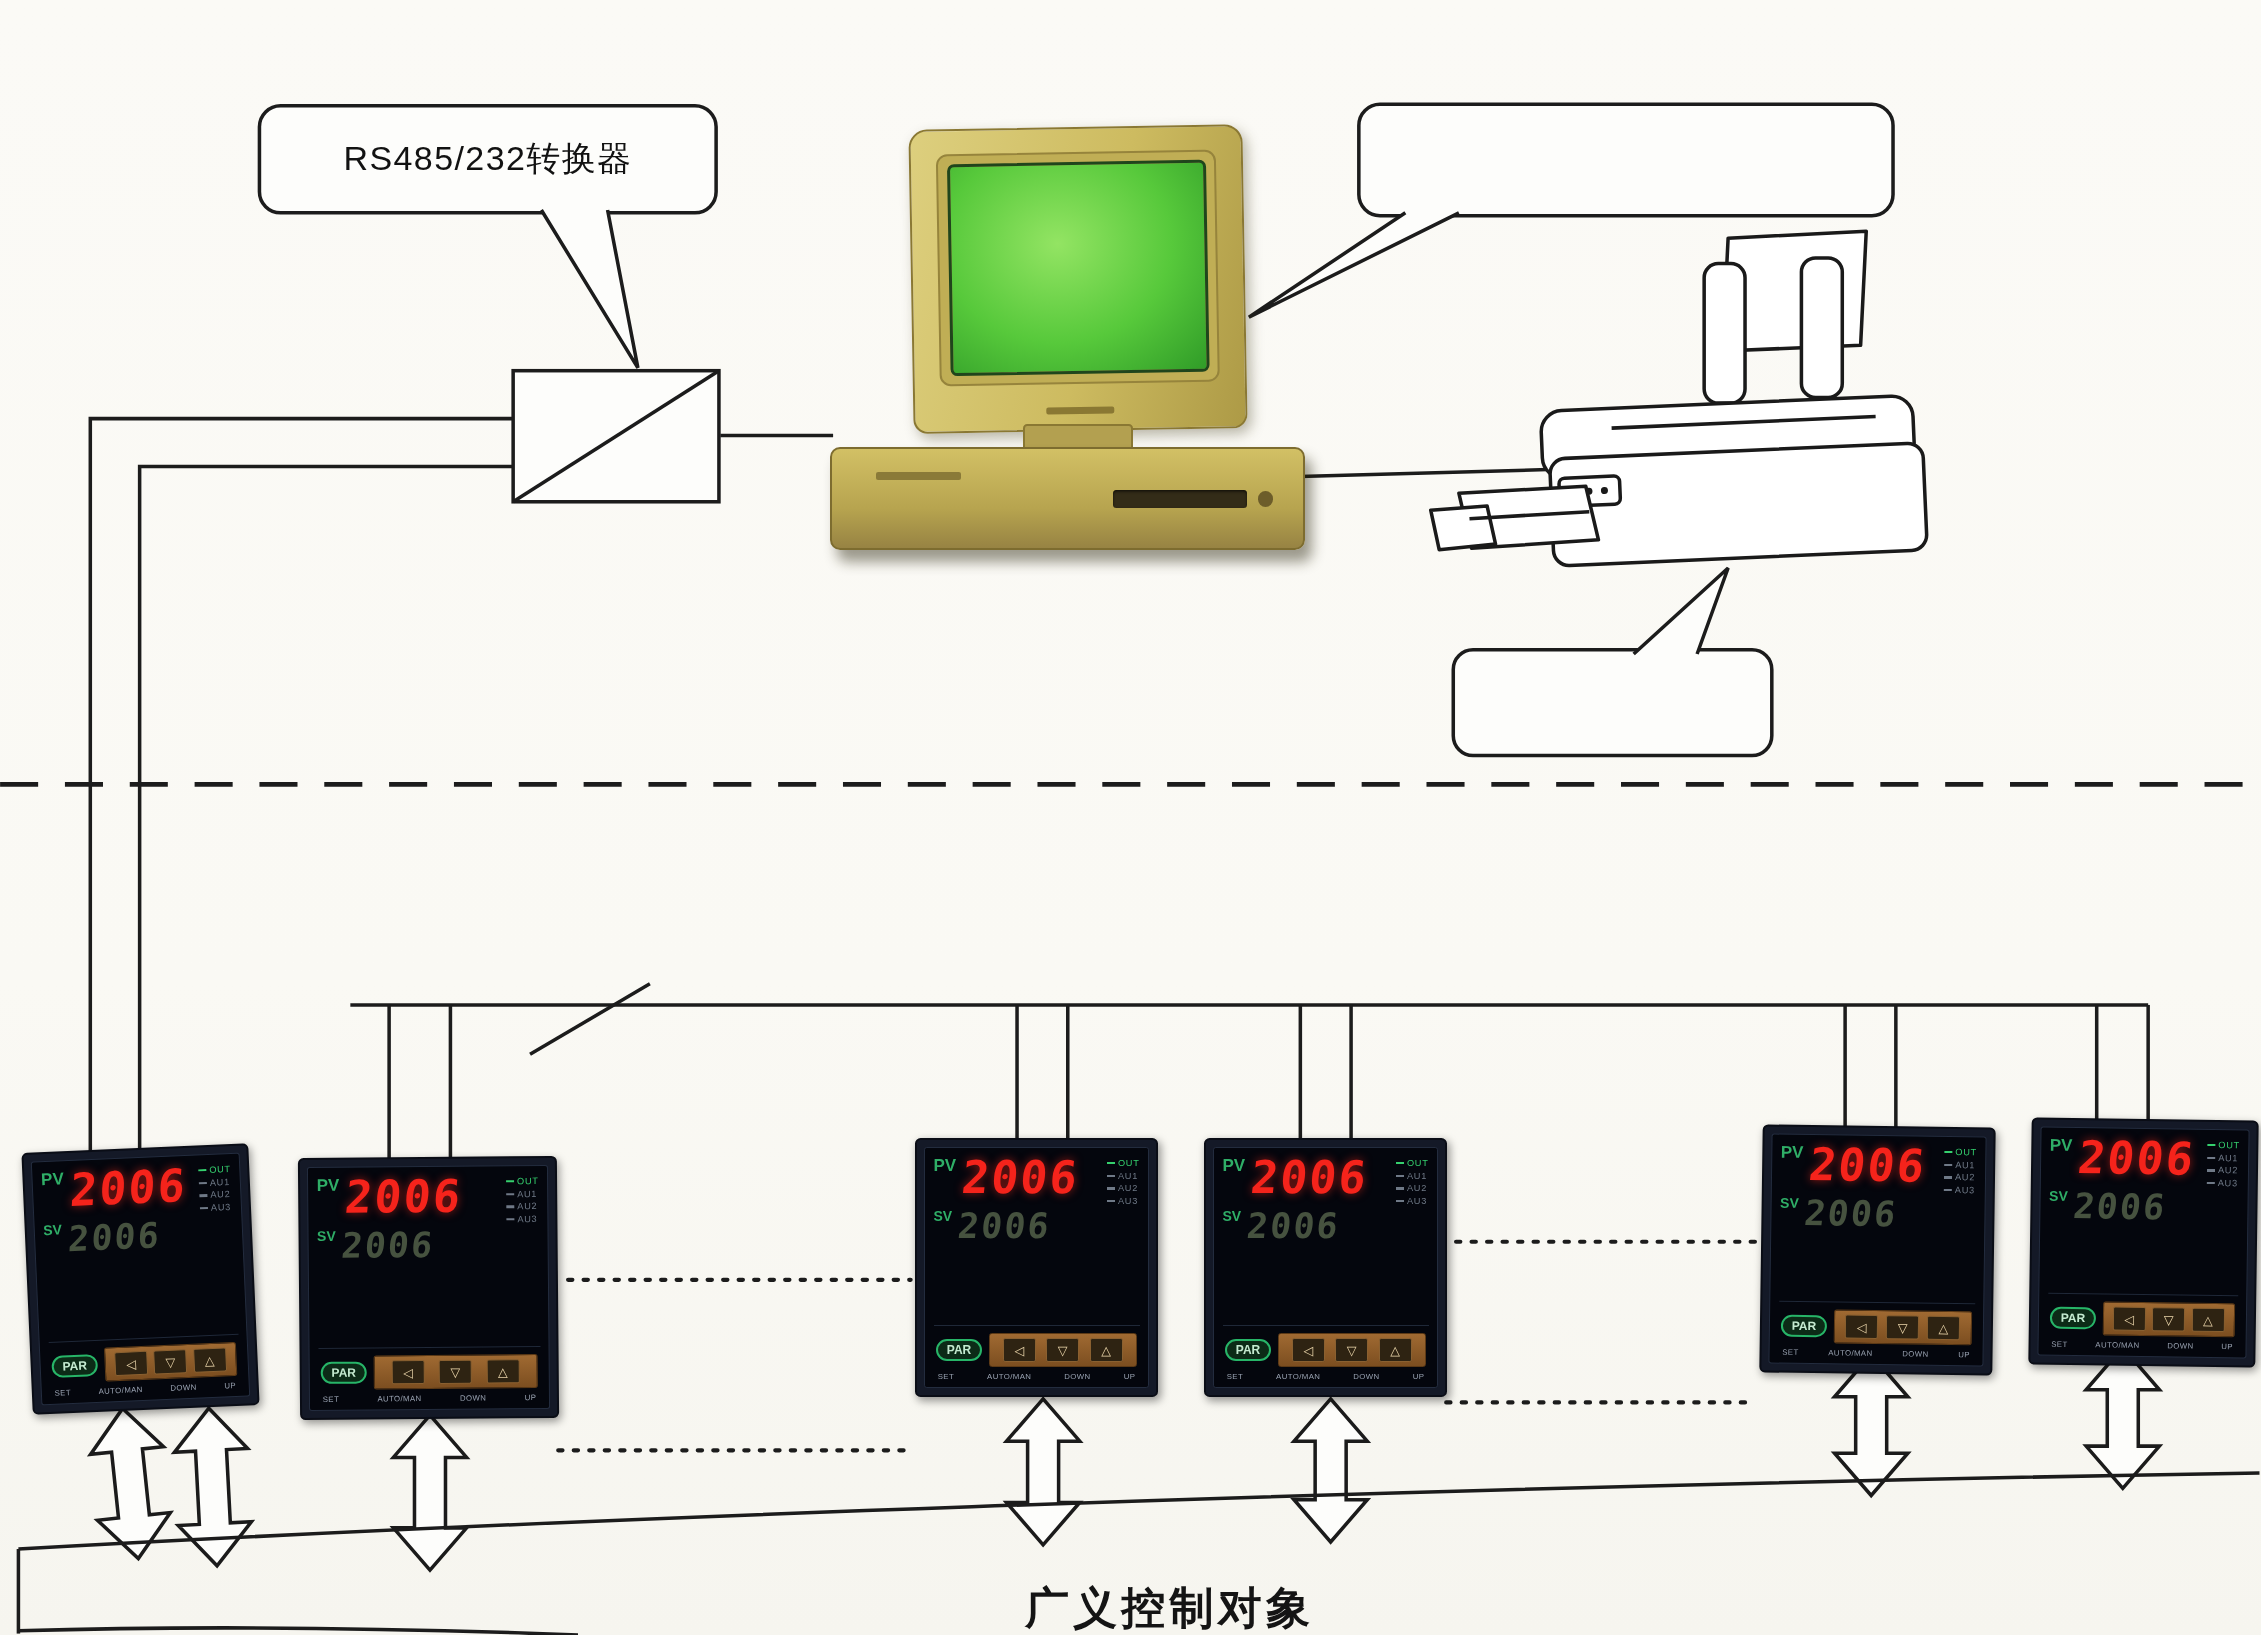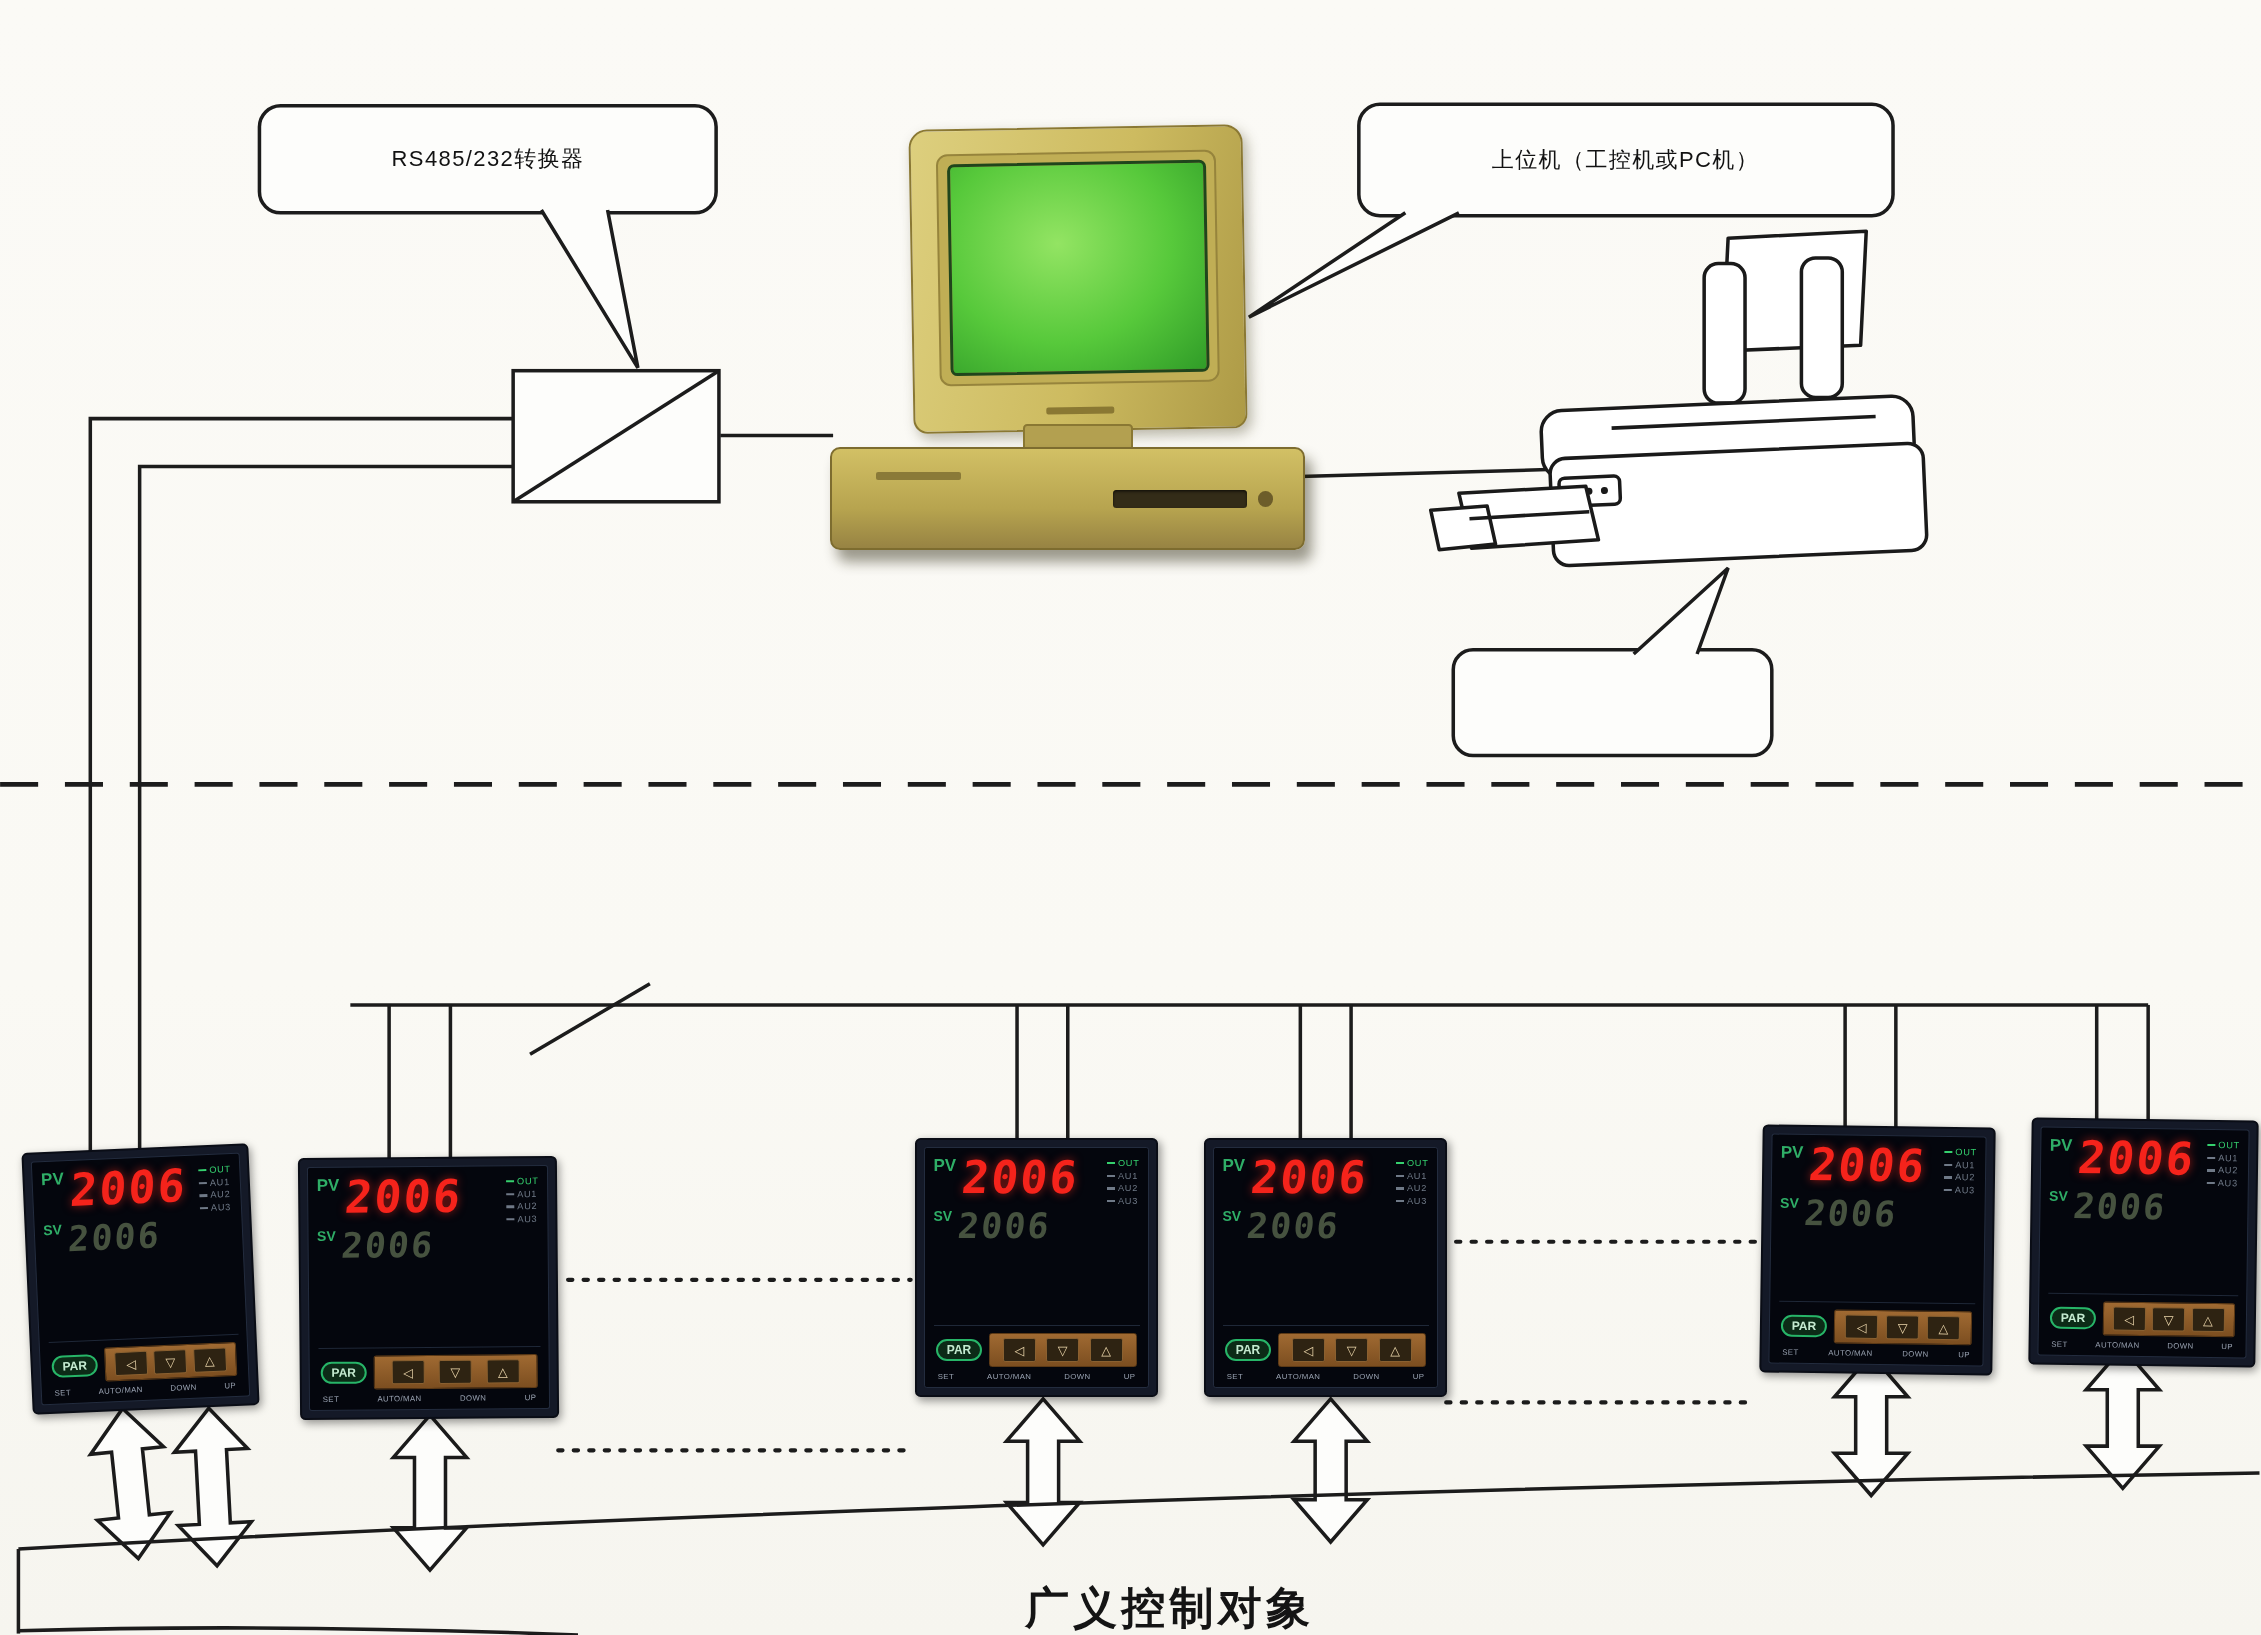--- a/index.html
+++ b/index.html
@@ -5,21 +5,21 @@
   html,body{margin:0;padding:0;background:#e8e8e4;}
   .stage{
     position:relative; width:2261px; height:1635px; overflow:hidden;
     background:linear-gradient(180deg,#fbfaf6 0%,#faf9f4 60%,#f6f5ef 100%);
     font-family:"Liberation Sans", sans-serif; color:#111;
   }
   svg.lines{position:absolute; left:0; top:0; z-index:1;}
 
   
   .bubble-text{position:absolute; z-index:3; display:flex; align-items:center; justify-content:center;
-    font-size:22px; font-weight:500; color:#121212; letter-spacing:1.4px; white-space:nowrap;}
+    font-size:34px; font-weight:500; color:#121212; letter-spacing:1.4px; white-space:nowrap;}
   #bt1{left:268px; top:111px; width:440px; height:96px;}
   #bt2{left:1367px; top:110px; width:517px; height:100px;}
   #bt3{left:1462px; top:656px; width:302px; height:94px;}
   #bottom-label{position:absolute; left:937px; top:1579px; width:465px; text-align:center;
     font-size:44px; font-weight:600; letter-spacing:4.2px; color:#141414; z-index:3;}
 
   
   .monitor{position:absolute; left:911px; top:127px; width:330px; height:300px;
     background:linear-gradient(105deg,#ddcf7e 0%,#cdbb60 55%,#ad9a46 100%);
     border:2.1px solid #8a7833; border-radius:18.3px 18.3px 14px 14px; transform:rotate(-1deg);
@@ -165,21 +165,20 @@
     <div class="monitor-logo"></div>
   </div>
   <div class="monitor-neck"></div>
   <div class="case">
     <div class="case-slot2"></div>
     <div class="floppy"></div>
     <div class="case-btn"></div>
   </div>
 
   <div class="bubble-text" id="bt1">RS485/232转换器</div>
-  <div class="bubble-text" id="bt2">上位机（工控机或PC机）</div>
   <div id="bottom-label">广义控制对象</div>
 
   <div class="ctl" style="left:27px;  top:1148px; width:227px; height:262px; transform:rotate(-2.5deg);">
   <div class="ctl-face">
     <div class="row-pv">
       <span class="lbl">PV</span>
       <span class="val-pv">2006</span>
       <span class="inds">
         <span class="ind lit">OUT</span>
         <span class="ind">AU1</span>

